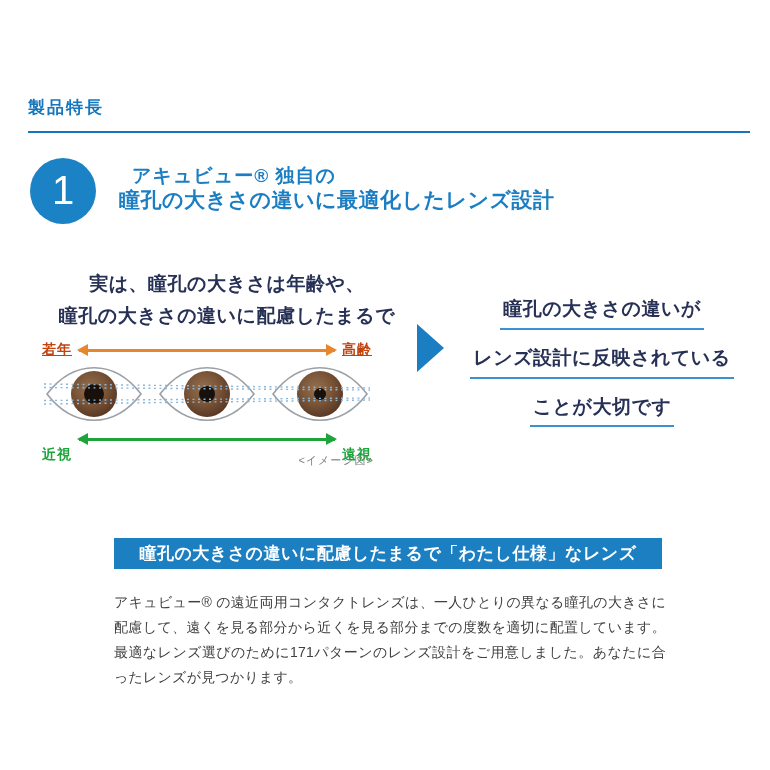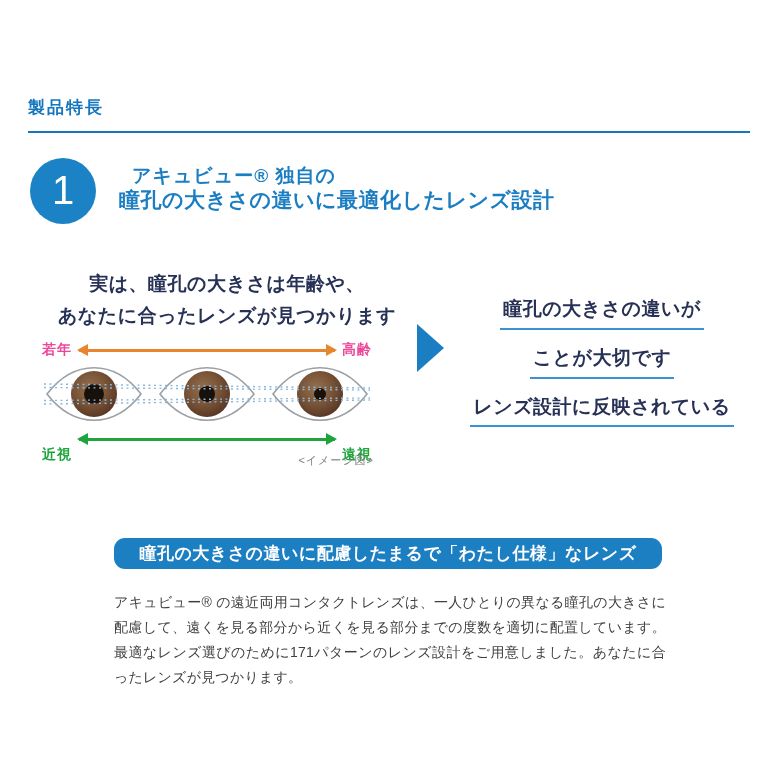--- a/index.html
+++ b/index.html
@@ -24,21 +24,21 @@
   .intro { position:absolute; left:28px; top:268px; width:398px; text-align:center;
            font-size:19px; font-weight:bold; color:#273156; line-height:32px; letter-spacing:0.5px; }
 
   
   .diagram { position:absolute; left:42px; top:341px; width:330px; }
   .axis { display:flex; align-items:center; gap:7px; height:18px; }
   .axis-label { font-size:14px; font-weight:bold; letter-spacing:1px; white-space:nowrap; }
   .axis-line { flex:1; height:3px; position:relative; }
   .axis-line::before, .axis-line::after { content:""; position:absolute; top:-5px; width:0; height:0;
         border-top:6.5px solid transparent; border-bottom:6.5px solid transparent; }
-  .axis.orange .axis-label { color:#ec4899; }
+  .axis.orange .axis-label { color:#c2410c;text-decoration:underline; }
   .axis.orange .axis-line { background:#e8862d; }
   .axis.orange .axis-line::before { left:-2px; border-right:11px solid #e8862d; }
   .axis.orange .axis-line::after { right:-2px; border-left:11px solid #e8862d; }
   .axis.green .axis-label { color:#1fa43c;margin-top:31px; }
   .axis.green .axis-line { background:#1fa43c; }
   .axis.green .axis-line::before { left:-2px; border-right:11px solid #1fa43c; }
   .axis.green .axis-line::after { right:-2px; border-left:11px solid #1fa43c; }
   .eyes-wrap { margin:3px 0 4px 0; height:64px; }
   .caption { position:absolute; left:40px; top:453px; width:334px; text-align:right;
              font-size:11px; color:#808080; letter-spacing:1px; }
@@ -48,21 +48,21 @@
                border-left:27px solid #1b7ec3; border-top:24px solid transparent; border-bottom:24px solid transparent; }
 
   
   .conclusion { position:absolute; left:452px; top:281px; width:300px; text-align:center; }
   .conclusion-line { display:block; width:fit-content; margin:16px auto 13px auto; padding:0 3px 7px 3px;
                      border-bottom:2px solid #3a92d0; font-size:19px; font-weight:bold;
                      color:#273156; letter-spacing:0.5px; line-height:1.25; }
 
   
   .banner { position:absolute; left:114px; top:538px; width:548px; height:31px; background:#1b7fc2;
-            display:flex; align-items:center; justify-content:center;border-radius:11px; }
+            display:flex; align-items:center; justify-content:center; }
   .banner span { color:#ffffff; font-size:17px; font-weight:bold; letter-spacing:0.5px; white-space:nowrap; }
 
   
   .description { position:absolute; left:114px; top:590px; width:552px; margin:0;
                  font-size:14px; font-weight:normal; color:#404040; line-height:25px;
                  letter-spacing:0.2px; text-align:justify; }
 </style>
 </head>
 <body>
 
@@ -72,21 +72,21 @@
   <div class="section-rule"></div>
 
   <div class="num-circle">
     <span>1</span>
   </div>
   <div class="kicker">アキュビュー® 独自の</div>
   <div class="feature-title">瞳孔の大きさの違いに最適化したレンズ設計</div>
 
   <div class="intro">
     <div>実は、瞳孔の大きさは年齢や、</div>
-    <div>あなたに合ったレンズが見つかります</div>
+    <div>瞳孔の大きさの違いに配慮したまるで</div>
   </div>
 
   <div class="diagram">
     <div class="axis orange">
       <span class="axis-label">若年</span>
       <span class="axis-line"></span>
       <span class="axis-label">高齢</span>
     </div>
 
     <div class="eyes-wrap">
@@ -129,22 +129,22 @@
       <span class="axis-label">遠視</span>
     </div>
   </div>
 
   <div class="caption">&lt;イメージ図&gt;</div>
 
   <div class="big-arrow"></div>
 
   <div class="conclusion">
     <span class="conclusion-line">瞳孔の大きさの違いが</span>
+    <span class="conclusion-line">レンズ設計に反映されている</span>
     <span class="conclusion-line">ことが大切です</span>
-    <span class="conclusion-line">レンズ設計に反映されている</span>
   </div>
 
   <div class="banner">
     <span>瞳孔の大きさの違いに配慮したまるで「わたし仕様」なレンズ</span>
   </div>
 
   <p class="description">アキュビュー® の遠近両用コンタクトレンズは、一人ひとりの異なる瞳孔の大きさに配慮して、遠くを見る部分から近くを見る部分までの度数を適切に配置しています。最適なレンズ選びのために171パターンのレンズ設計をご用意しました。あなたに合ったレンズが見つかります。</p>
 
 </div>
 

